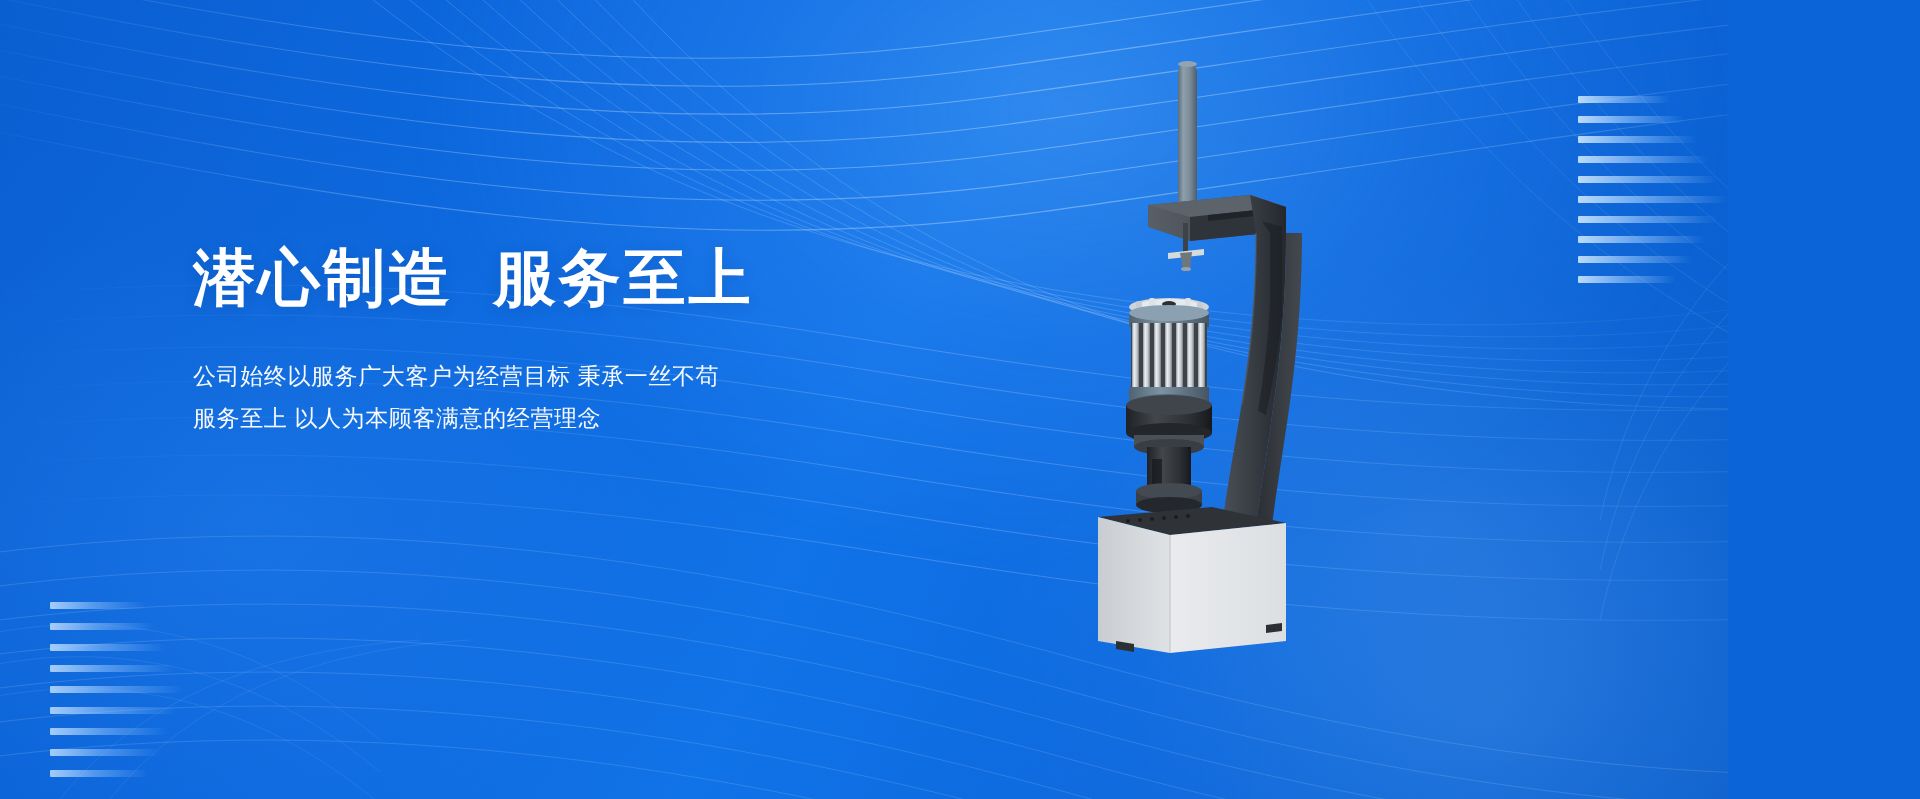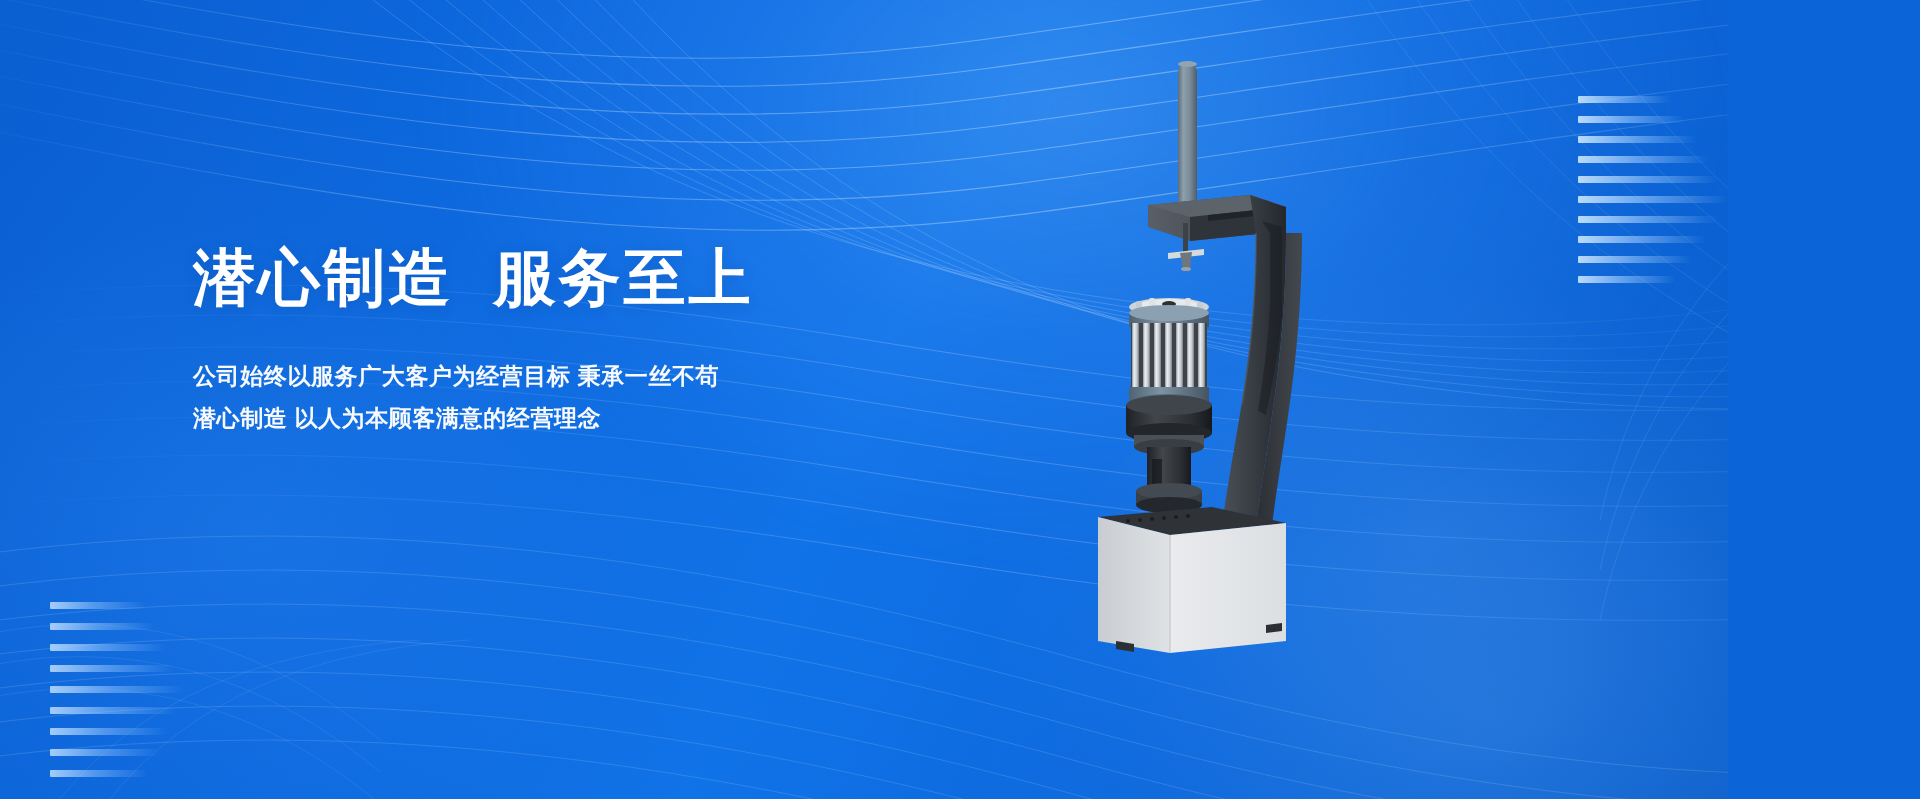--- a/index.html
+++ b/index.html
@@ -77,21 +77,21 @@
     font-weight: 700;
     letter-spacing: 3px;
     line-height: 1.12;
     white-space: pre;
     text-shadow: 0 2px 14px rgba(0,40,110,0.18);
   }
   .subline {
     margin-top: 44px;
     color: #ffffff;
     font-size: 23px;
-    font-weight: 700;
+    font-weight: 400;
     line-height: 1.82;
     letter-spacing: 0.6px;
     opacity: 0.97;
   }
   .subline div { white-space: pre; }
 
   
   .product {
     position: absolute;
     left: 1090px;
@@ -214,21 +214,21 @@
     <div class="bar" style="width:126px"></div>
     <div class="bar" style="width:118px"></div>
     <div class="bar" style="width:110px"></div>
     <div class="bar" style="width:98px"></div>
   </div>
 
   <div class="copy">
     <div class="headline">潜心制造  服务至上</div>
     <div class="subline">
       <div>公司始终以服务广大客户为经营目标 秉承一丝不苟</div>
-      <div>潜心制造 以人为本顾客满意的经营理念</div>
+      <div>服务至上 以人为本顾客满意的经营理念</div>
     </div>
   </div>
 
   <svg class="product" viewBox="0 0 300 600" aria-hidden="true">
     <defs>
       <linearGradient id="shaftG" x1="0" y1="0" x2="1" y2="0">
         <stop offset="0%" stop-color="#5d6d79"></stop>
         <stop offset="28%" stop-color="#8ea0ad"></stop>
         <stop offset="62%" stop-color="#7b8c99"></stop>
         <stop offset="100%" stop-color="#4f5d68"></stop>

